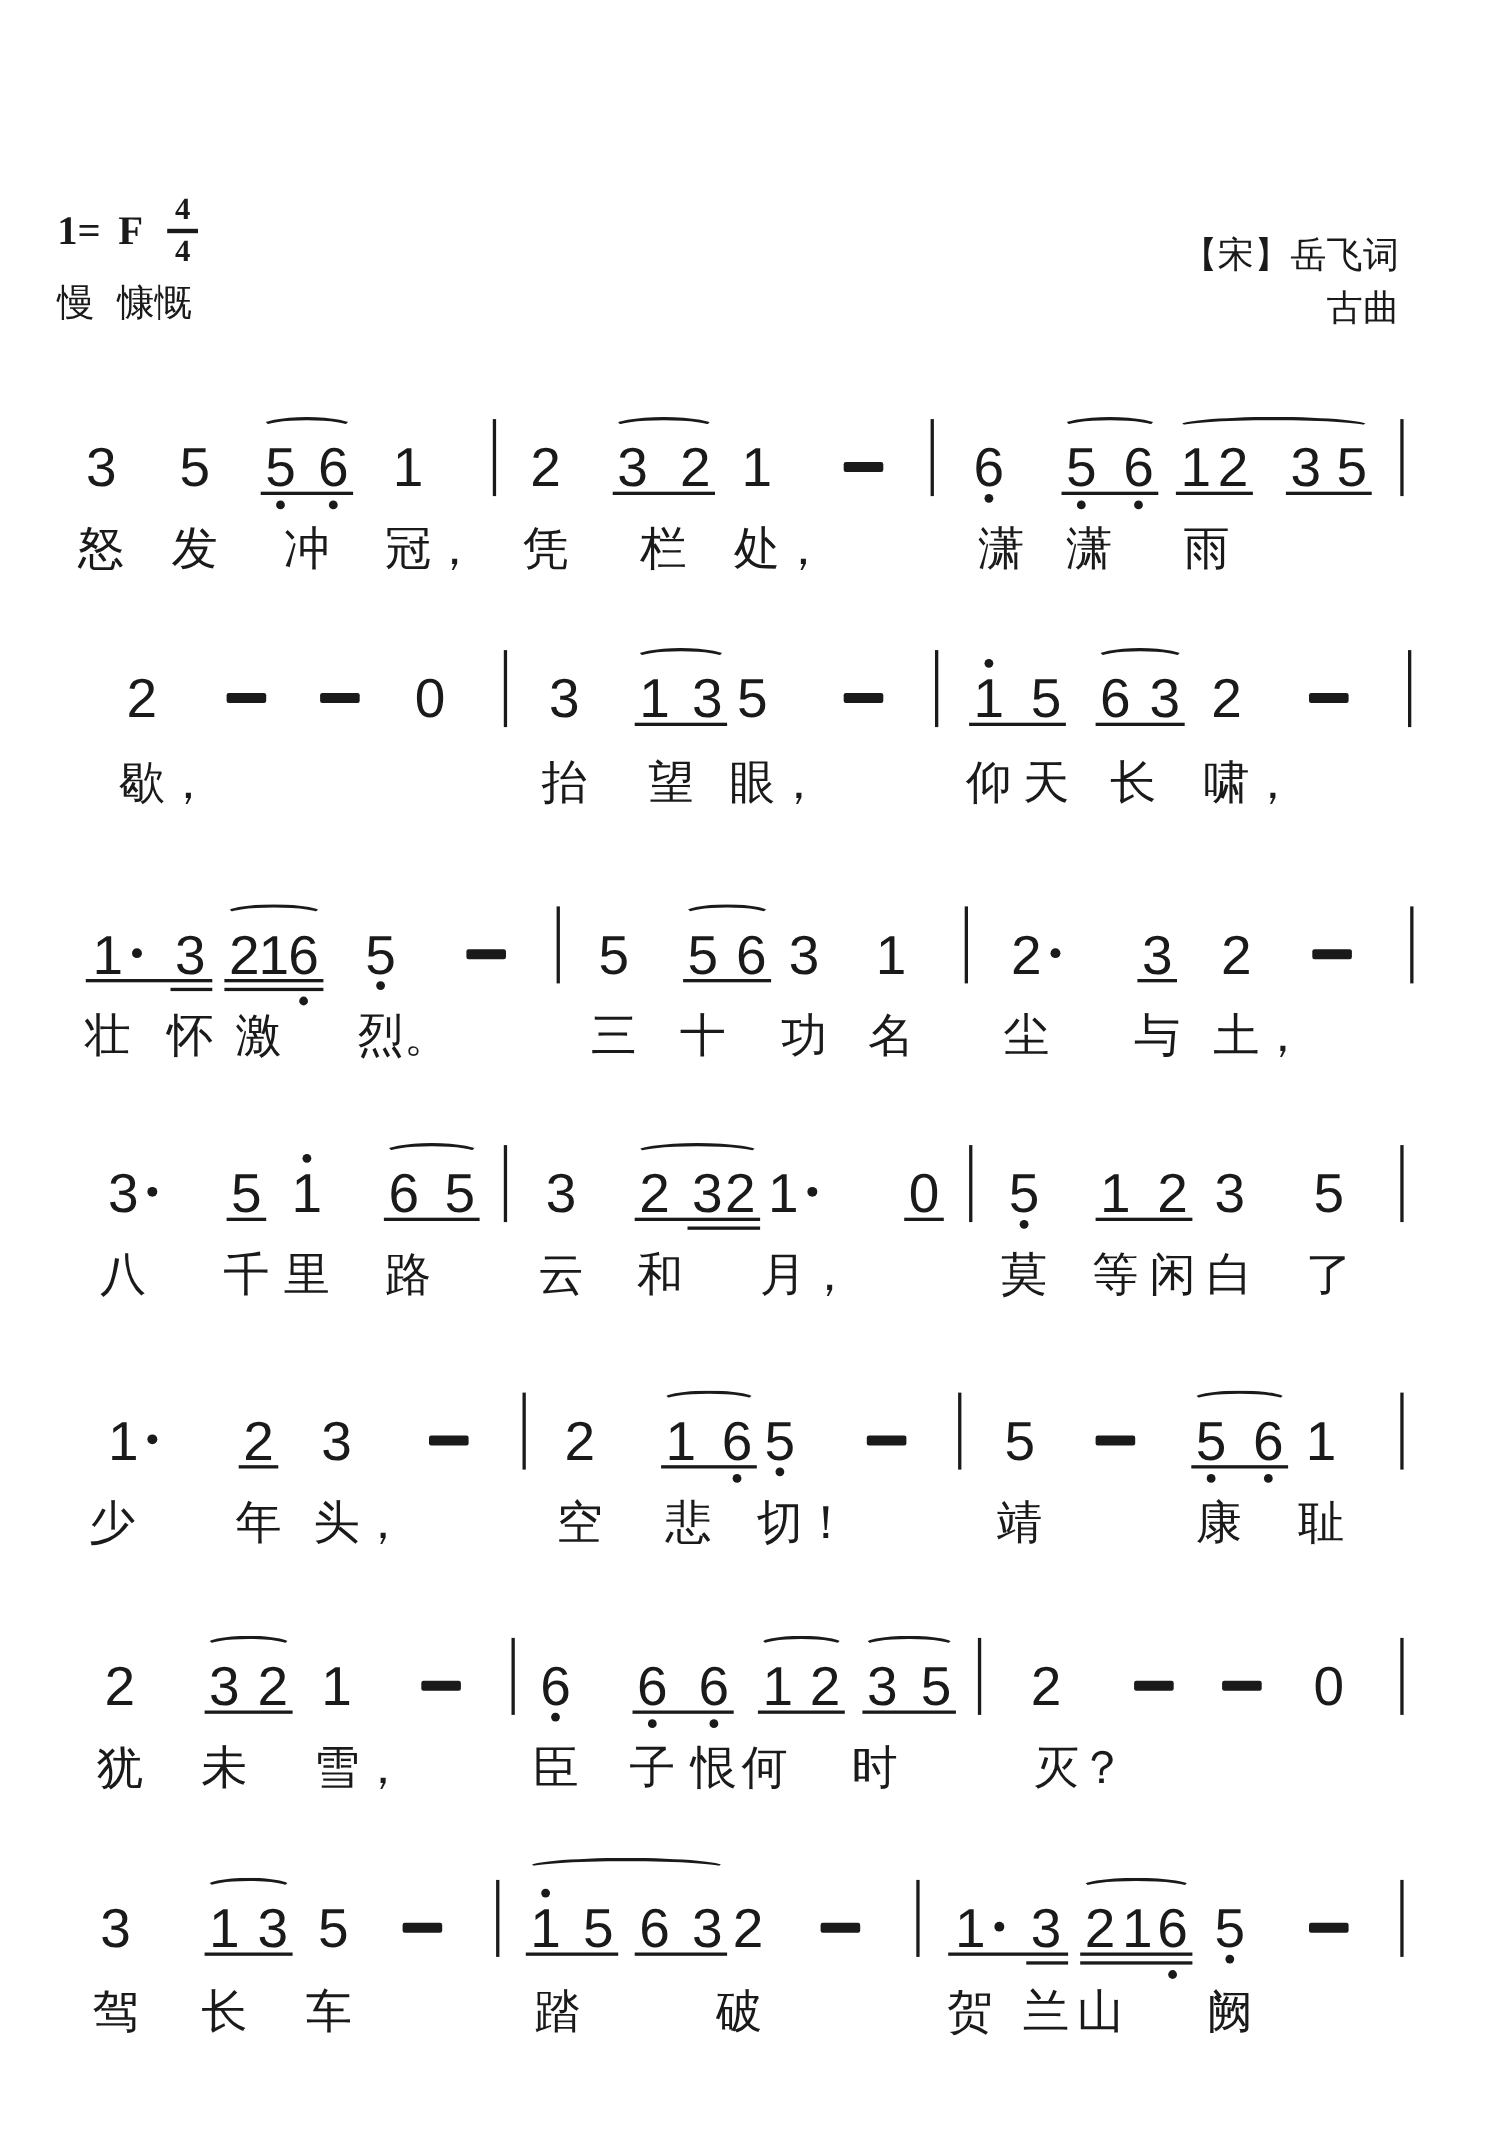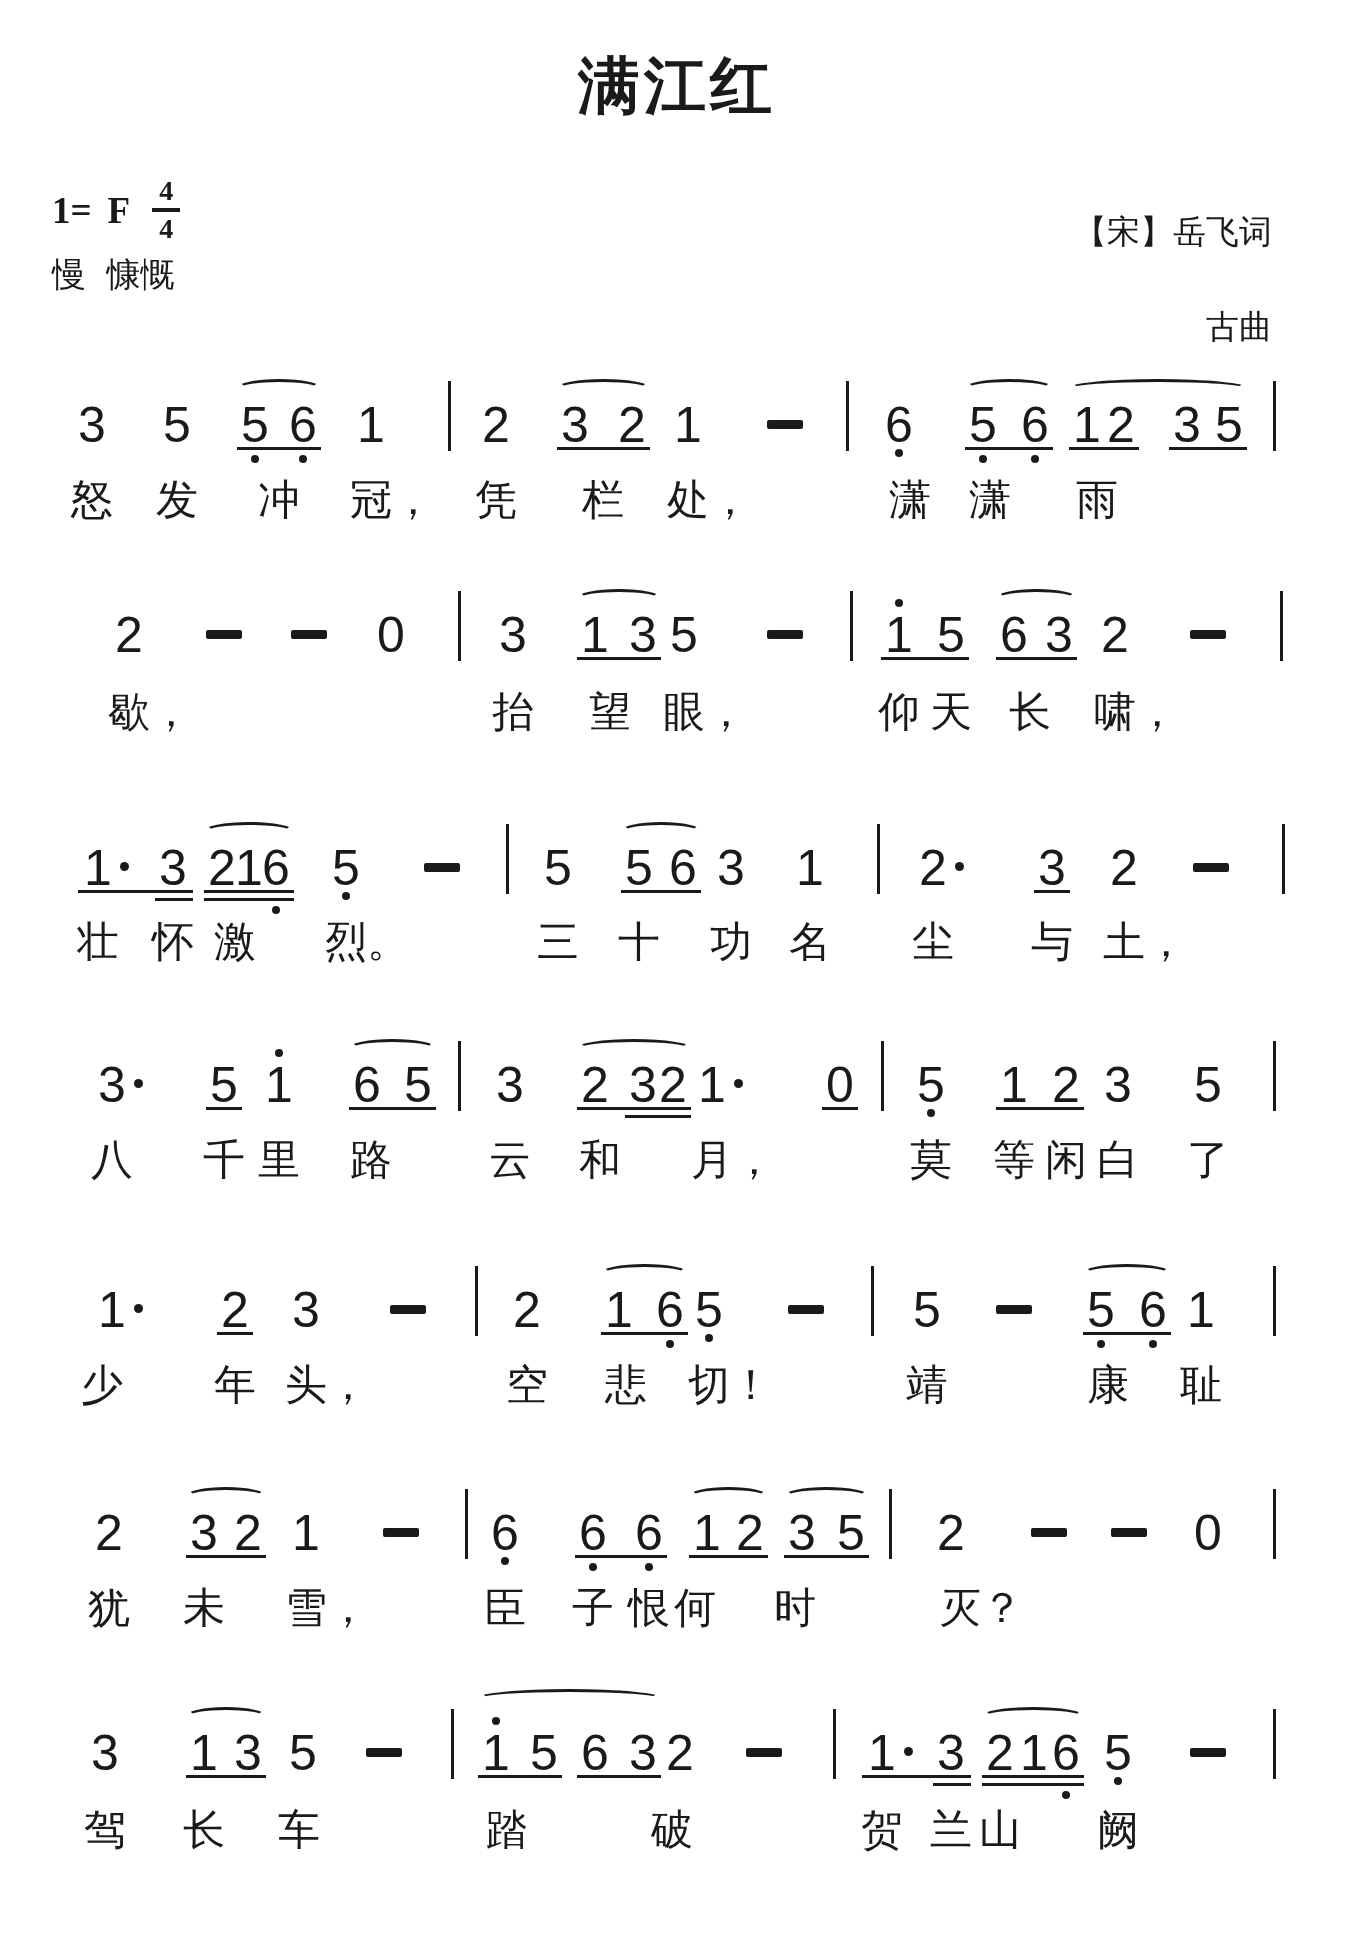--- a/index.html
+++ b/index.html
@@ -22,21 +22,21 @@
     display:inline-flex; flex-direction:column; align-items:center;
     margin-left:22px; font-size:28px; line-height:1; font-weight:bold;
   }
   .timesig .fracline { width:28px; height:4px; background:#1a1a1a; margin:3px 0; }
   .tempo {
     position:absolute; left:52px; top:252px; font-size:34px;
     word-spacing:12px; font-family:"Liberation Serif", serif;
   }
   .credit { position:absolute; right:82px; text-align:right; font-size:33px; white-space:nowrap; }
   .credit-lyr  { top:210px; }
-  .credit-comp { top:258px;margin-top:47px; }
+  .credit-comp { top:258px; }
 
   
   .note {
     position:absolute; width:46px; text-align:center;
     font-size:50px; line-height:50px;
     font-family:"Liberation Sans", sans-serif; color:#1a1a1a;
   }
   .beam   { position:absolute; height:3px; background:#1a1a1a; }
   .barline{ position:absolute; width:3px; background:#1a1a1a; }
   .dash   { position:absolute; width:36px; height:9px; background:#1a1a1a; border-radius:2px; }
@@ -50,21 +50,20 @@
   .lyric {
     position:absolute; font-size:42px; line-height:42px; white-space:nowrap;
     font-family:"Liberation Serif", serif; color:#1a1a1a;
   }
 </style>
 </head>
 <body>
 
 <div class="sheet">
 
-  <div class="title">满江红</div>
 
   <div class="keysig">
     <span>1=</span>
     <span class="key-letter">F</span>
     <span class="timesig">
       <span>4</span>
       <span class="fracline"></span>
       <span>4</span>
     </span>
   </div>

